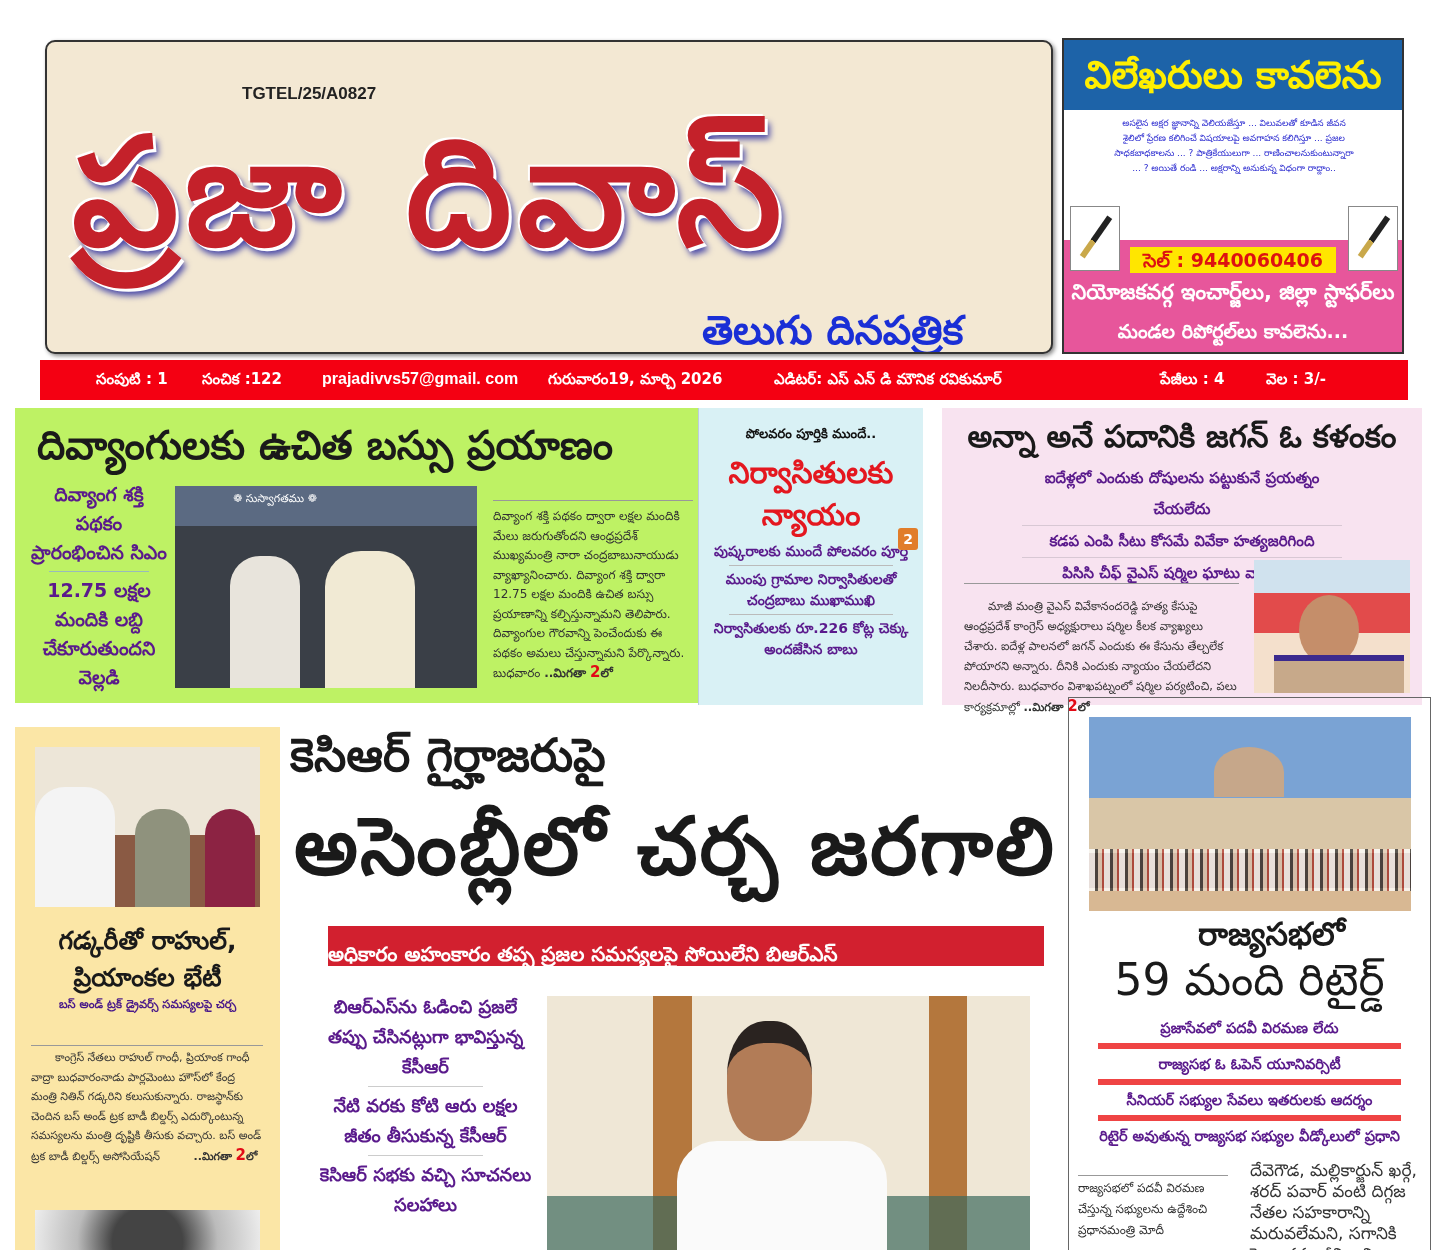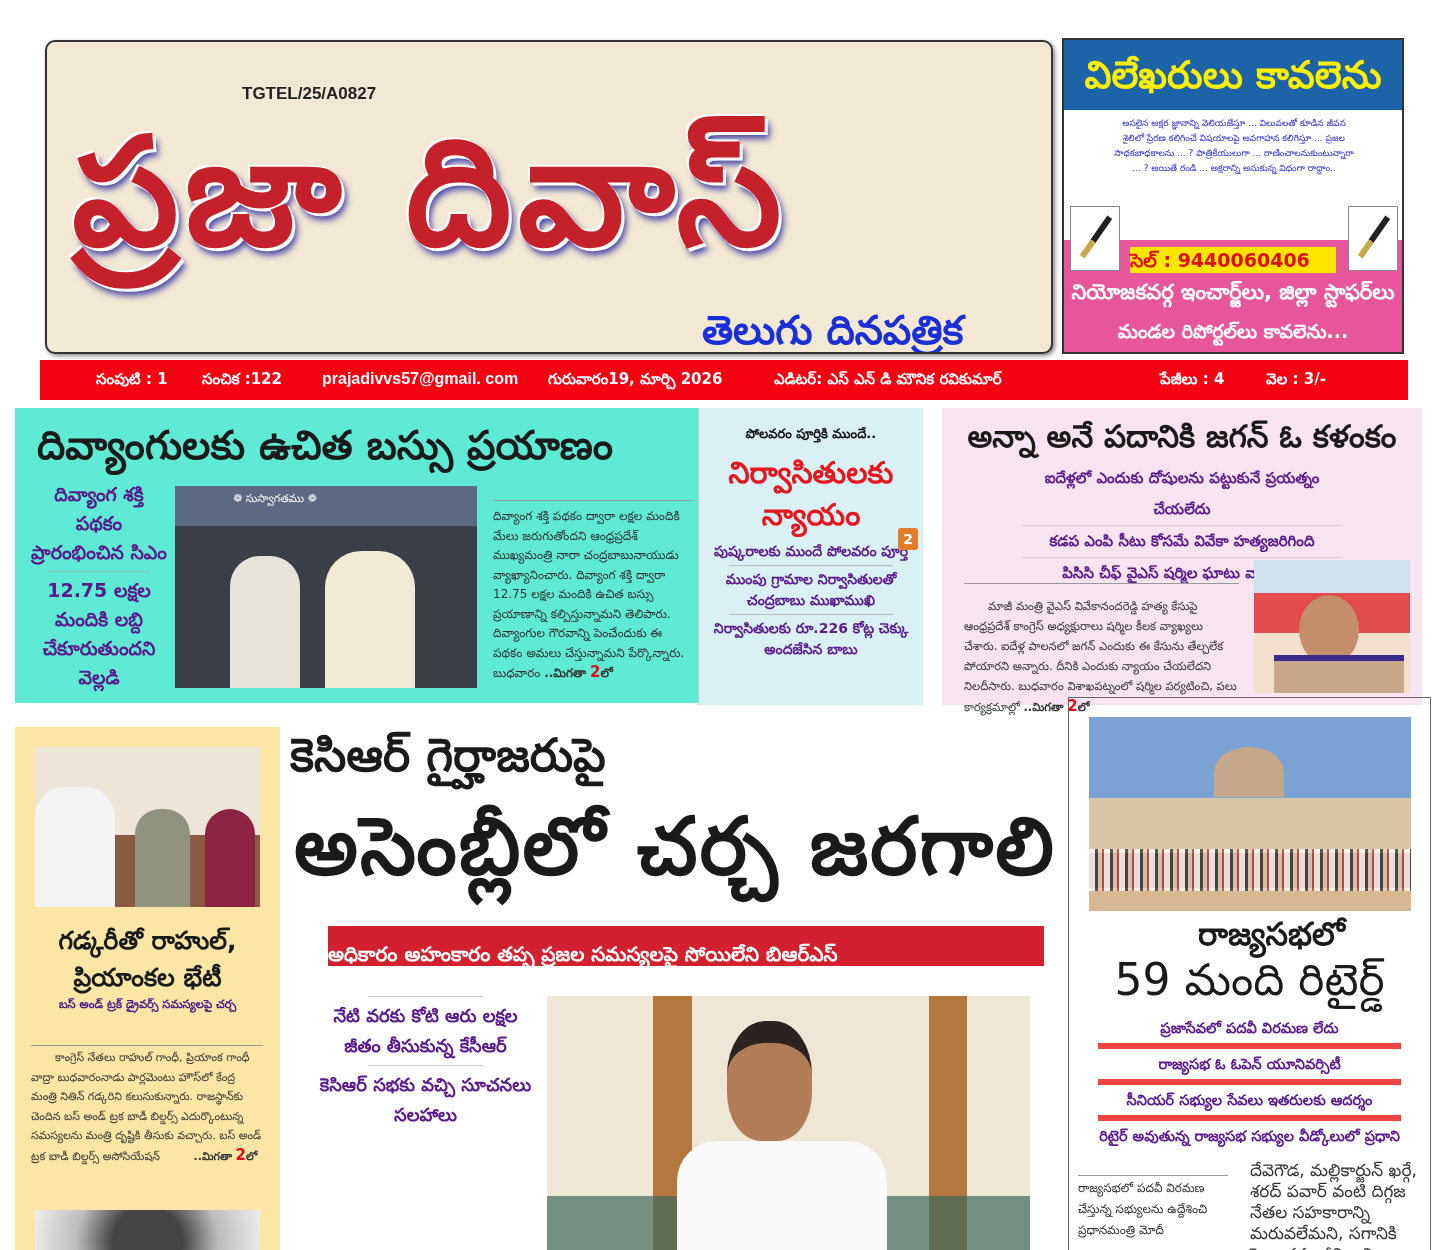--- a/index.html
+++ b/index.html
@@ -12,30 +12,30 @@
   #title { left: 25px; top: 60px; font-family: "DejaVu Sans", sans-serif; font-weight: bold; font-size: 150px; line-height: 180px; letter-spacing: 6px; color: #c4212a; text-shadow: 3px 3px 0 #fff, -2px -2px 0 #fff, 5px 7px 6px #4a4aa8; white-space: nowrap; }
   #subtitle { left: 655px; top: 240px; font-weight: bold; font-size: 40px; color: #1a2fd6; white-space: nowrap; margin-top: 25px; }
 
   
   #ad { left: 1062px; top: 38px; width: 342px; height: 316px; border: 2px solid #333; background: #fff; overflow: hidden; }
   #ad-head { left: 0; top: 0; width: 100%; height: 70px; background: #1d63a8; color: #ffef00; font-weight: bold; font-size: 38px; text-align: center; line-height: 70px; }
   #ad-body { left: 50px; top: 76px; width: 240px; font-size: 9px; color: #2b2bd0; text-align: center; line-height: 15px; }
   #ad-pink { left: 0; top: 200px; width: 100%; height: 116px; background: #e7569b; }
   .pen { width: 50px; height: 65px; background: #fff; border: 1px solid #888; top: 166px; }
   .pen::after { content: ""; position: absolute; left: 22px; top: 6px; width: 6px; height: 48px; background: linear-gradient(#222 60%, #c9a84a 60%); transform: rotate(35deg); }
-  #ad-phone { left: 66px; top: 207px; width: 206px; height: 26px; background: #ffe600; color: #d11; font-weight: bold; font-size: 19px; text-align: left; line-height: 26px; }
+  #ad-phone { left: 66px; top: 207px; width: 206px; height: 26px; background: #ffe600; color: #d11; font-weight: bold; font-size: 19px; text-align: center; line-height: 26px; }
   #ad-foot1 { left: 0; top: 240px; width: 100%; text-align: center; color: #fff; font-size: 21px; font-weight: bold; }
   #ad-foot2 { left: 0; top: 280px; width: 100%; text-align: center; color: #fff; font-size: 19px; font-weight: bold; }
 
   
   #infobar { left: 40px; top: 360px; width: 1368px; height: 40px; background: #f40012; color: #fff; font-weight: bold; font-size: 15px; }
   #infobar span { position: absolute; top: 10px; white-space: nowrap; }
 
   
-  #s1 { left: 15px; top: 408px; width: 683px; height: 295px; background: #5eead4; }
+  #s1 { left: 15px; top: 408px; width: 683px; height: 295px; background: #bef264; }
   #s1-head { left: 22px; top: 14px; font-weight: bold; font-size: 40px; color: #1a1a1a; white-space: nowrap; }
   .purple { color: #5a1a8c; }
   #s1-side { left: 14px; top: 72px; width: 140px; text-align: center; font-weight: bold; font-size: 19px; line-height: 29px; }
   #s1-side hr { border: none; border-top: 1px solid #9bb; margin: 4px 20px; }
   #s1-img { left: 160px; top: 78px; width: 302px; height: 202px; background: linear-gradient(180deg,#5b6a82 0 20%, #3a3f47 20% 100%); overflow: hidden; }
   #s1-img .fig1 { position: absolute; left: 55px; top: 70px; width: 70px; height: 132px; background: #e8e4dc; border-radius: 30px 30px 0 0; }
   #s1-img .fig2 { position: absolute; left: 150px; top: 65px; width: 90px; height: 137px; background: #f1ead4; border-radius: 36px 36px 0 0; }
   #s1-img .banner { position: absolute; left: 40px; top: 6px; width: 120px; color: #fff; font-size: 11px; text-align: center; }
   #s1-body { left: 478px; top: 92px; width: 200px; font-size: 12px; line-height: 19.5px; color: #333; border-top: 1px solid #999; padding-top: 6px; }
   .cont { font-weight: bold; }
@@ -189,20 +189,21 @@
     <span class="cont" style="margin-left:30px;">..మిగతా</span>
     <span class="red2">2</span><span class="cont">లో</span>
   </div>
   <div id="s4-img2" class="abs"></div>
 </div>
 
 <div id="m-kicker" class="abs">కెసిఆర్ గైర్హాజరుపై</div>
 <div id="m-head" class="abs">అసెంబ్లీలో చర్చ జరగాలి</div>
 <div id="m-strap" class="abs">అధికారం అహంకారం తప్ప ప్రజల సమస్యలపై సోయిలేని బిఆర్ఎస్</div>
 <div id="m-side" class="abs purple">
+  <div>బిఆర్ఎస్‌ను ఓడించి ప్రజలే తప్పు చేసినట్లుగా భావిస్తున్న కేసీఆర్</div>
   <hr>
   <div>నేటి వరకు కోటి ఆరు లక్షల జీతం తీసుకున్న కేసీఆర్</div>
   <hr>
   <div>కెసిఆర్ సభకు వచ్చి సూచనలు సలహాలు</div>
 </div>
 <div id="m-img" class="abs">
   <div class="desk"></div>
   <div class="man">
     <div class="head"></div>
     <div class="body"></div>

